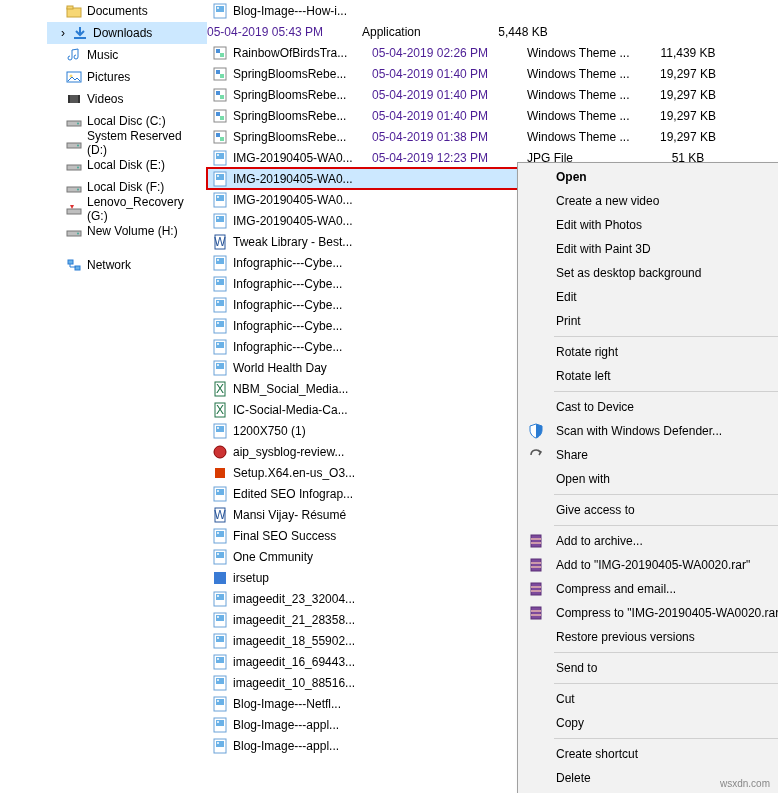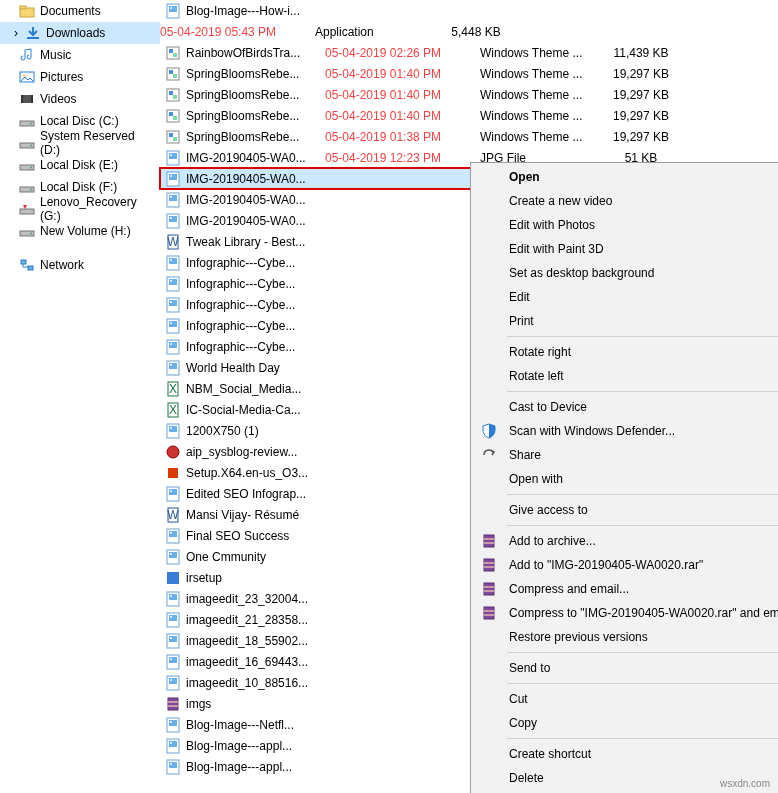--- a/index.html
+++ b/index.html
@@ -1,29 +1,29 @@
 <!DOCTYPE html>
 <html><head>
 <meta charset="utf-8">
 <style>
   * { box-sizing: border-box; font-family: "Segoe UI", Tahoma, sans-serif; font-size: 12px; }
   body { margin: 0; background: #fff; color: #000; width: 778px; height: 793px; overflow: hidden; position: relative; }
-  .container { display: flex; height: 100%; }
+  .container { display: flex; height: 100%; padding-left: 47px; }
   .nav { width: 160px; padding: 0; border-right: none; }
   .nav-item { display: flex; align-items: center; height: 22px; padding: 0 4px 0 18px; cursor: default; }
   .nav-item.selected { background: #cce8ff; padding-left: 14px; }
   .nav-item .expander { width: 10px; display:inline-block; }
   .nav-icon { width: 18px; height: 18px; margin-right: 4px; flex-shrink: 0; display:flex; align-items:center; justify-content:center; }
   .main { flex: 1; position: relative; }
   .row { display: flex; align-items: center; height: 21px; white-space: nowrap; }
   .row.selected { background: #cce8ff; }
   .row.highlight-box { outline: 2px solid #d80000; outline-offset: -1px; }
   .col-name { width: 165px; overflow: hidden; text-overflow: ellipsis; padding-left: 4px; display:flex; align-items:center; }
   .file-icon { width: 18px; height: 18px; margin-right: 4px; flex-shrink:0; display:flex; align-items:center; justify-content:center; }
-  .col-date { width: 155px; color: #ef4444; }
+  .col-date { width: 155px; color: #4c1d95; }
   .col-type { width: 130px; }
   .col-size { width: 80px; text-align: center; padding-right: 18px; }
   .context-menu { position: absolute; left: 310px; top: 162px; width: 381px; background: #f2f2f2; border: 1px solid #a0a0a0; box-shadow: 3px 3px 4px rgba(0,0,0,0.25); padding: 2px; }
   .menu-item { display: flex; align-items: center; height: 24px; padding-left: 36px; position: relative; cursor: default; }
   .menu-item .mi-icon { position: absolute; left: 6px; top: 2px; width: 20px; height: 20px; display:flex; align-items:center; justify-content:center; }
   .menu-sep { height: 1px; background: #d0d0d0; margin: 3px 1px 3px 34px; }
   .watermark { position: absolute; right: 8px; bottom: 4px; font-size: 10px; color: #888; }
   svg { display:block; }
 </style>
 </head>
@@ -544,32 +544,20 @@
                 <circle cx="6" cy="5" r="1" fill="#fff"></circle>
               </svg>
             </span>
             <span>imageedit_10_88516...</span>
           </div>
         </div>
         <div class="row">
           <div class="col-name">
             <span class="file-icon">
               <svg width="16" height="16">
-                <rect x="3" y="2" width="10" height="12" fill="#7d4a9c" stroke="#5a2f77"></rect>
-                <rect x="3" y="5" width="10" height="2" fill="#c9a"></rect>
-                <rect x="3" y="9" width="10" height="2" fill="#c9a"></rect>
-              </svg>
-            </span>
-            <span>imgs</span>
-          </div>
-        </div>
-        <div class="row">
-          <div class="col-name">
-            <span class="file-icon">
-              <svg width="16" height="16">
                 <rect x="2" y="1" width="12" height="14" fill="#fff" stroke="#6aa2d8"></rect>
                 <rect x="4" y="3" width="8" height="6" fill="#6ab1e7"></rect>
                 <circle cx="6" cy="5" r="1" fill="#fff"></circle>
               </svg>
             </span>
             <span>Blog-Image---Netfl...</span>
           </div>
         </div>
         <div class="row">
           <div class="col-name">

